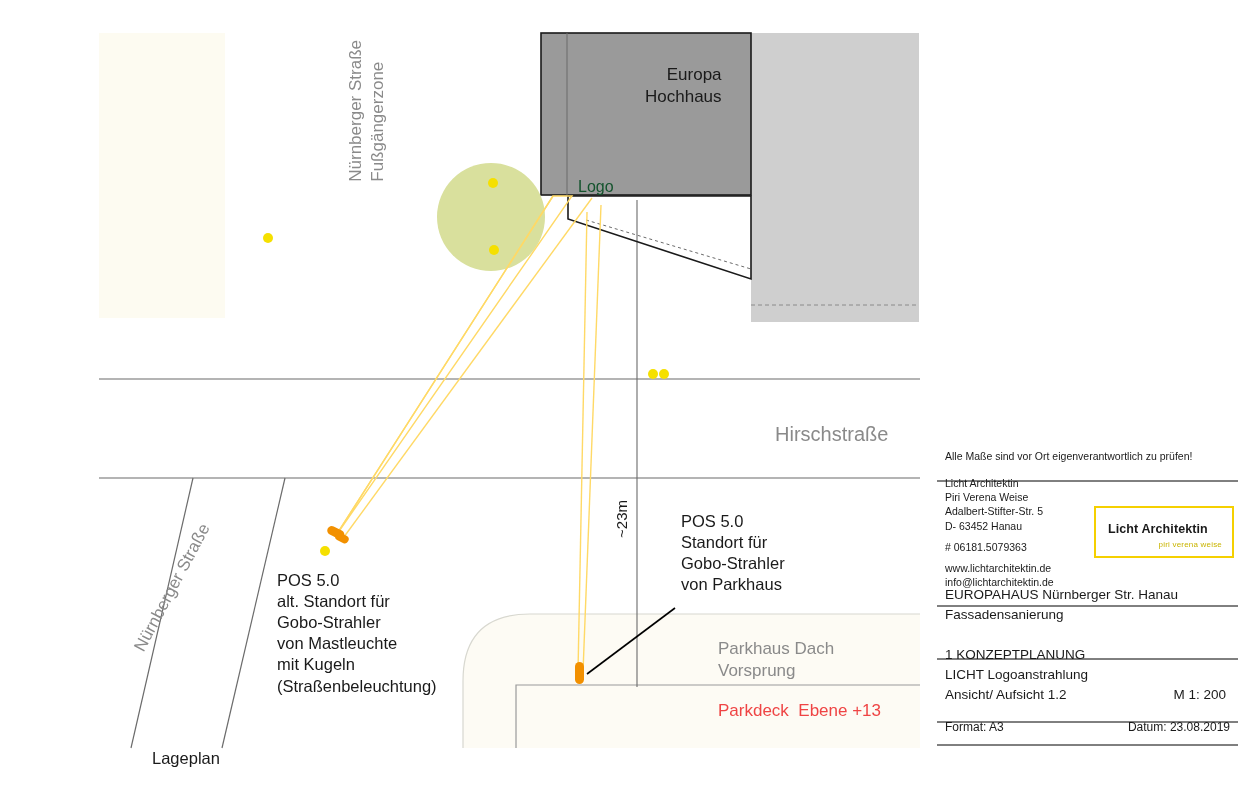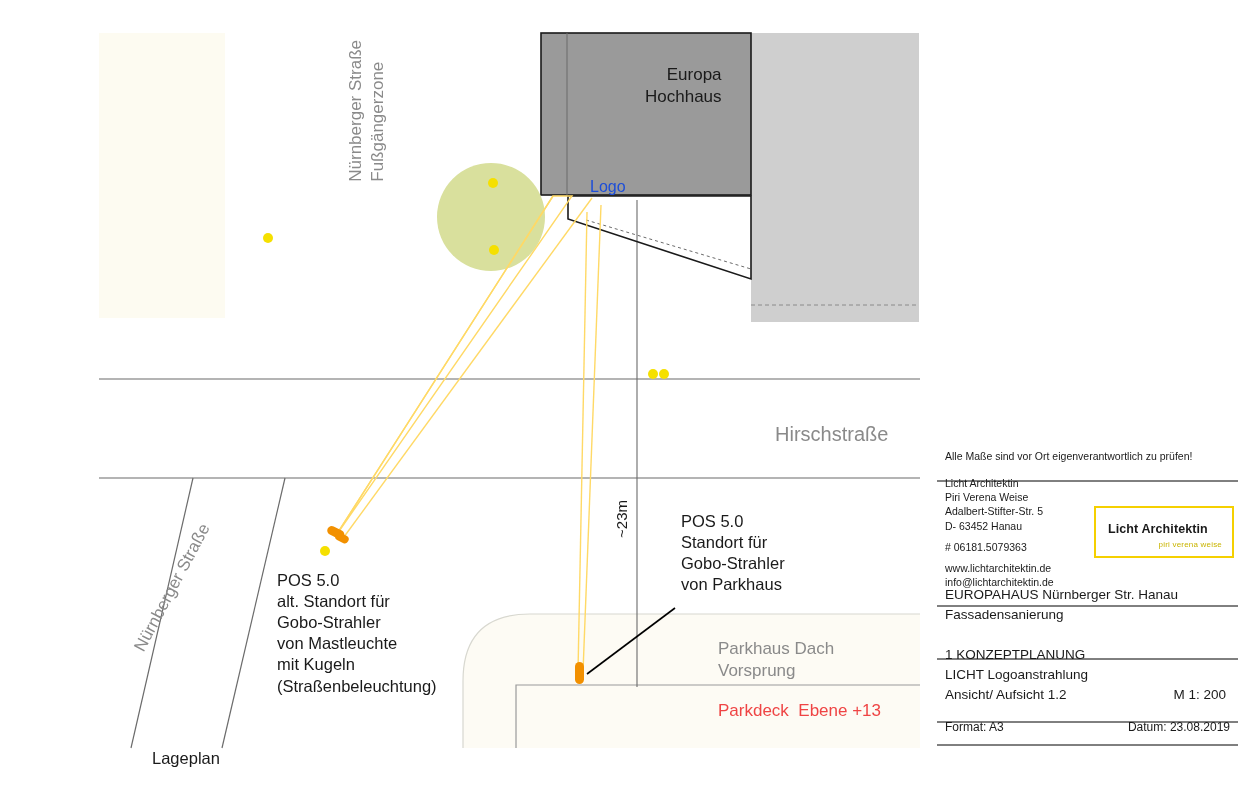--- a/index.html
+++ b/index.html
@@ -45,22 +45,21 @@
     top: 64px;
     font-size: 17px;
     color: #1a1a1a;
     text-align: right;
     margin-left: 32px;
   }
   #label-logo {
     left: 578px;
     top: 177px;
     font-size: 16px;
-    color: #1d4ed8;
-    margin-left: 12px;
+    color: #14532d;
   }
   #label-hirschstrasse {
     left: 775px;
     top: 422px;
     font-size: 20px;
     color: #8a8a8a;
   }
   #label-nuernberger-strasse {
     left: 196px;
     top: 520px;

